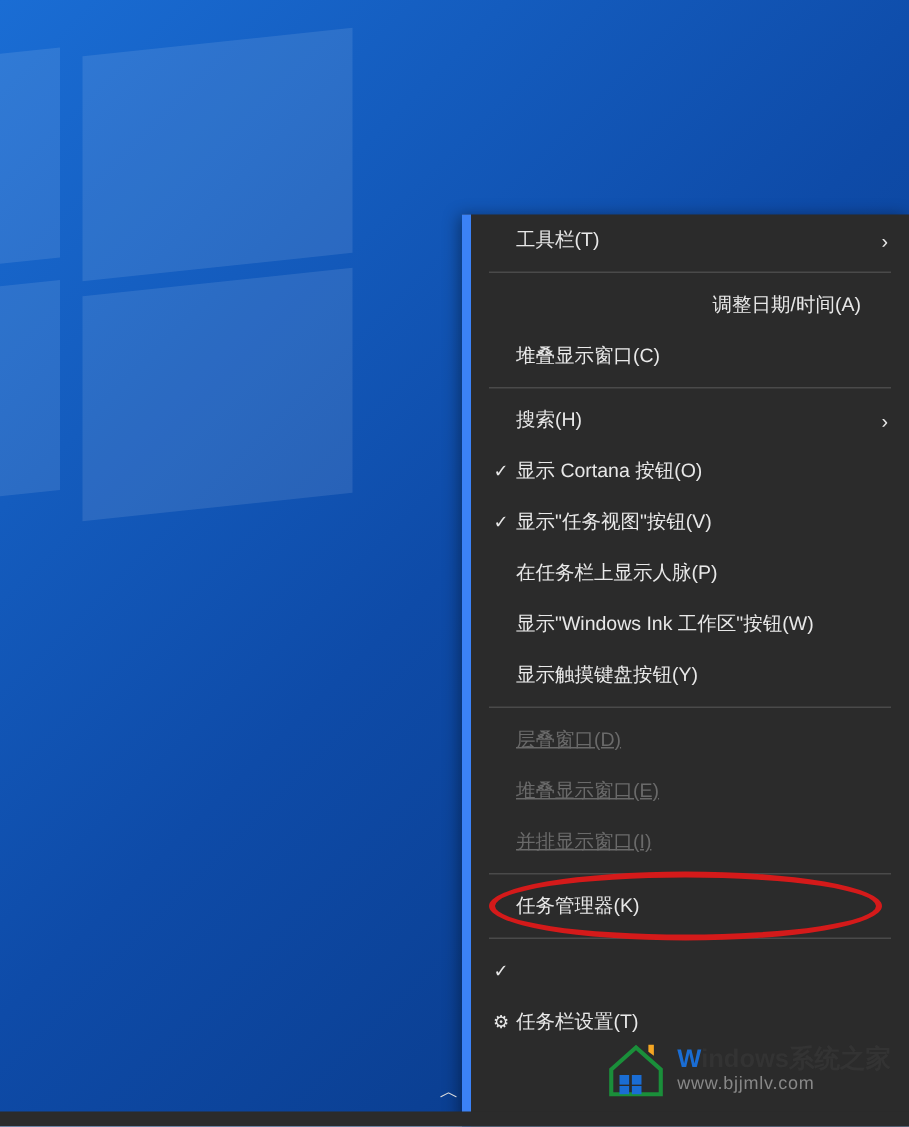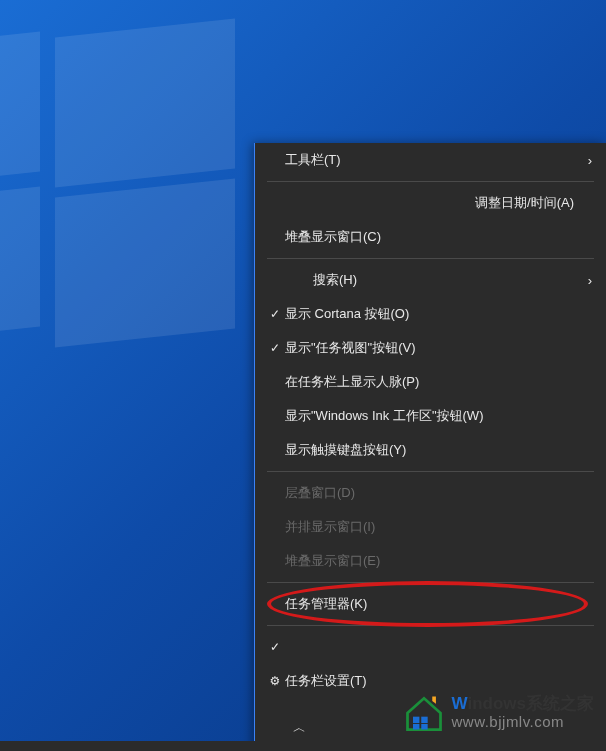--- a/index.html
+++ b/index.html
@@ -29,36 +29,36 @@
 .logo-bg .p2 { left: 175px; top: 8px; width: 180px; height: 150px; }
 .logo-bg .p3 { left: 0; top: 175px; width: 160px; height: 140px; }
 .logo-bg .p4 { left: 175px; top: 168px; width: 180px; height: 150px; }
 
 
 .context-menu {
   position: absolute;
   right: 0;
   top: 143px;
   bottom: 0;
-  width: 352px;
+  width: 298px;
   background: #2b2b2b;
   color: #e8e8e8;
   font-size: 13px;
-  border-left: 1px solid #3b82f6;
+  border-left: 6px solid #3b82f6;
   box-shadow: -2px 0 10px rgba(0,0,0,0.4);
 }
 .menu-item {
   display: flex;
   align-items: center;
   padding: 8px 14px 8px 10px;
   cursor: default;
   min-height: 34px;
   position: relative;
 }
-.menu-item.disabled { color: #6a6a6a; }
+.menu-item.disabled { color: #6a6a6a; text-decoration: underline; }
 .check-col {
   width: 20px;
   display: flex;
   justify-content: center;
   font-size: 12px;
 }
 .lbl { flex: 1; }
 .arrow-col {
   width: 18px;
   display: flex;
@@ -114,21 +114,21 @@
   flex-direction: column;
   line-height: 1.1;
 }
 .watermark .wm-title {
   font-size: 17px;
   color: #333;
   font-weight: 600;
 }
 .watermark .wm-title span { color: #1a6dd4; }
 .watermark .wm-url {
-  font-size: 15px;
+  font-size: 12px;
   color: #888;
   letter-spacing: 0.5px;
 }
 
 .chevron-up {
   position: absolute;
   right: 300px;
   bottom: 14px;
   color: #ddd;
   font-size: 13px;
@@ -156,21 +156,21 @@
       <span class="check-col"></span>
       <span class="lbl">调整日期/时间(A)</span>
       <span class="arrow-col"></span>
     </div>
     <div class="menu-item" style="position: relative;">
       <span class="check-col"></span>
       <span class="lbl">堆叠显示窗口(C)</span>
       <span class="arrow-col"></span>
     </div>
     <div class="sep"></div>
-    <div class="menu-item" style="position: relative; gap: 28px;">
+    <div class="menu-item" style="position: relative;">
       <span class="check-col"></span>
       <span class="lbl">搜索(H)</span>
       <span class="arrow-col">›</span>
     </div>
     <div class="menu-item" style="position: relative;">
       <span class="check-col">✓</span>
       <span class="lbl">显示 Cortana 按钮(O)</span>
       <span class="arrow-col"></span>
     </div>
     <div class="menu-item" style="position: relative;">
@@ -194,26 +194,26 @@
       <span class="arrow-col"></span>
     </div>
     <div class="sep"></div>
     <div class="menu-item disabled" style="position: relative;">
       <span class="check-col"></span>
       <span class="lbl">层叠窗口(D)</span>
       <span class="arrow-col"></span>
     </div>
     <div class="menu-item disabled" style="position: relative;">
       <span class="check-col"></span>
+      <span class="lbl">堆叠显示窗口(E)</span>
+      <span class="arrow-col"></span>
+    </div>
+    <div class="menu-item disabled" style="position: relative;">
+      <span class="check-col"></span>
       <span class="lbl">并排显示窗口(I)</span>
-      <span class="arrow-col"></span>
-    </div>
-    <div class="menu-item disabled" style="position: relative;">
-      <span class="check-col"></span>
-      <span class="lbl">堆叠显示窗口(E)</span>
       <span class="arrow-col"></span>
     </div>
     <div class="sep"></div>
     <div class="menu-item" style="position: relative;">
       <span class="check-col"></span>
       <span class="lbl">任务管理器(K)</span>
       <span class="arrow-col"></span>
       <div class="hl-ellipse"></div>
     </div>
     <div class="sep"></div>

